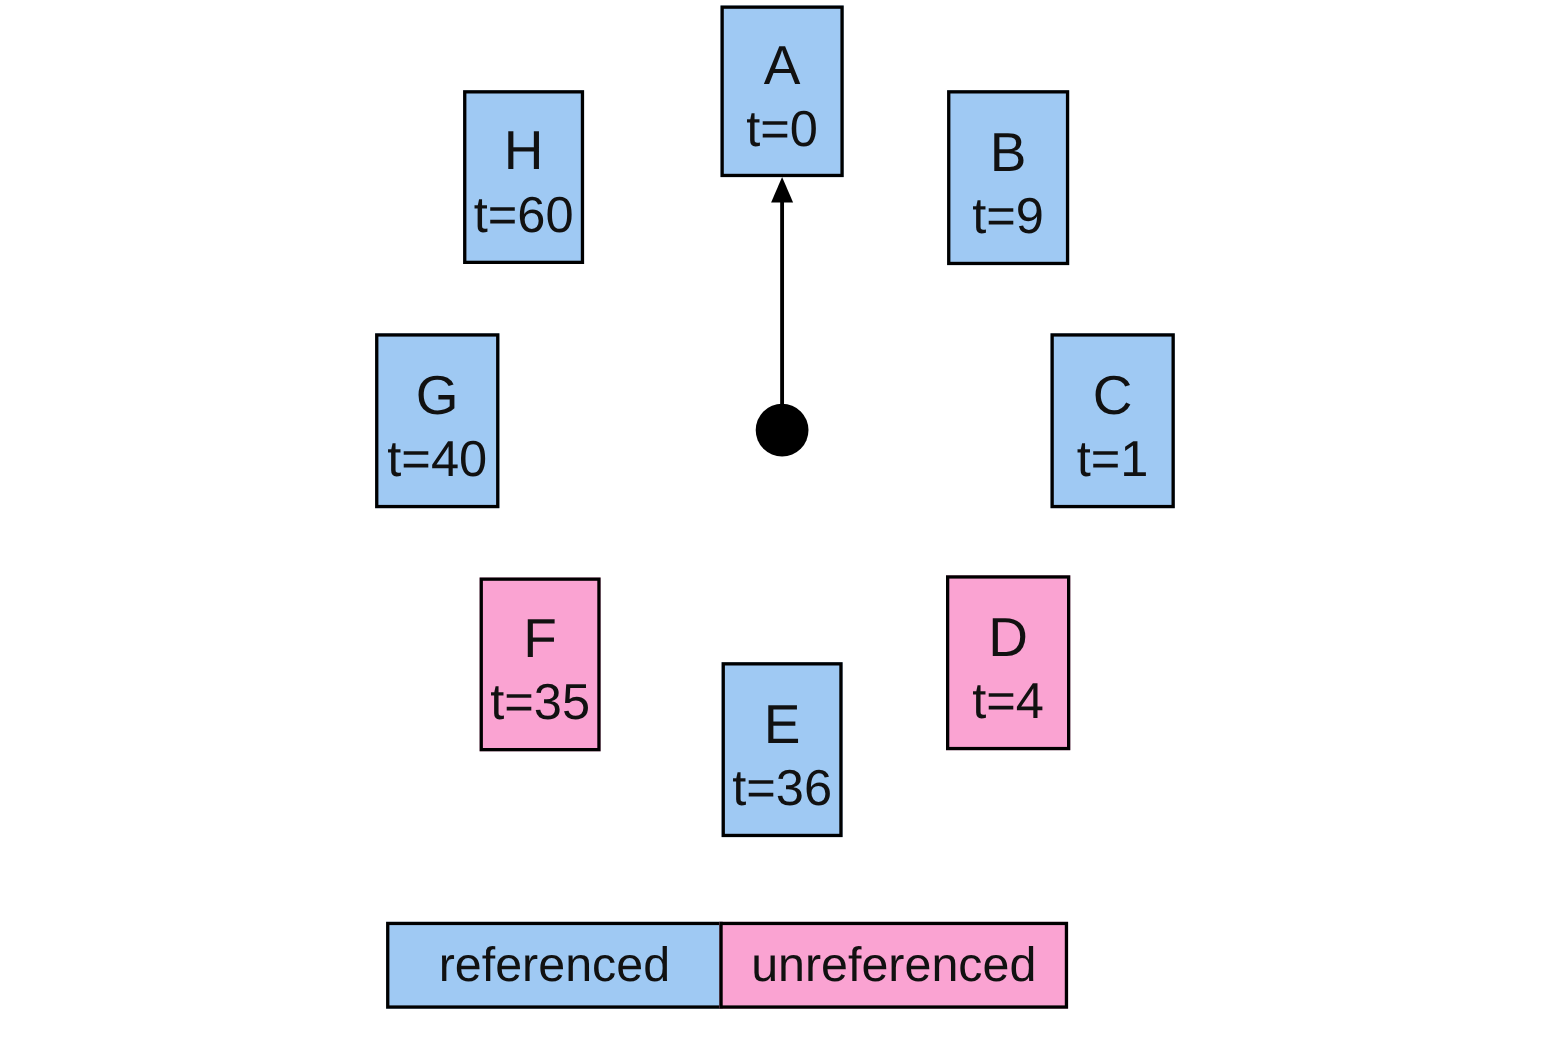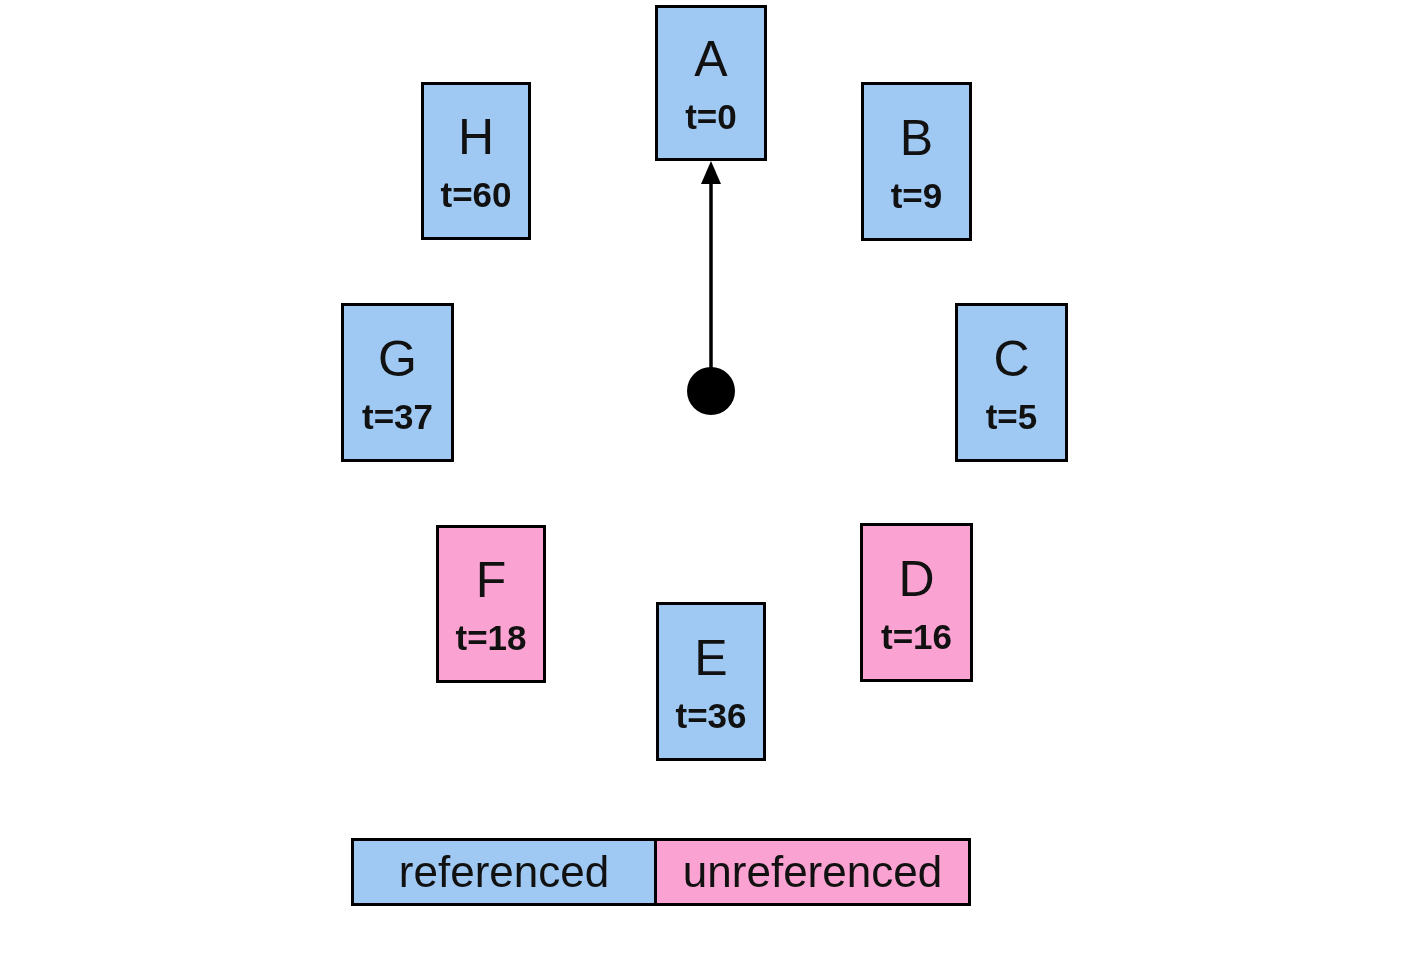--- a/index.html
+++ b/index.html
@@ -30,34 +30,33 @@
     align-items: center;
     justify-content: center;
     padding-top: 10px;
     color: #111111;
   }
   .node .node-label {
     font-size: 50px;
     line-height: 58px;
   }
   .node .node-time {
-    font-size: 35px;
+    font-size: 46px;
     line-height: 58px;
     white-space: nowrap;
-    font-weight: bold;
   }
   .legend {
     position: absolute;
     left: 351px;
     top: 838px;
     display: flex;
   }
   .legend-cell {
     box-sizing: border-box;
-    height: 68px;
+    height: 79px;
     border: 3px solid #000000;
     display: flex;
     align-items: center;
     justify-content: center;
     font-size: 44px;
     color: #111111;
     white-space: nowrap;
   }
   .legend-cell.cell-referenced   { width: 306px; }
   .legend-cell.cell-unreferenced { width: 317px; margin-left: -3px; }
@@ -77,37 +76,37 @@
       <div class="node" style="left: 655px; top: 5px; width: 112px; height: 156px; background: rgb(159, 201, 243);">
     <div class="node-label">A</div>
     <div class="node-time">t=0</div>
   </div>
       <div class="node" style="left: 861px; top: 82px; width: 111px; height: 159px; background: rgb(159, 201, 243);">
     <div class="node-label">B</div>
     <div class="node-time">t=9</div>
   </div>
       <div class="node" style="left: 955px; top: 303px; width: 113px; height: 159px; background: rgb(159, 201, 243);">
     <div class="node-label">C</div>
-    <div class="node-time">t=5</div>
+    <div class="node-time">t=1</div>
   </div>
       <div class="node" style="left: 860px; top: 523px; width: 113px; height: 159px; background: rgb(250, 163, 210);">
     <div class="node-label">D</div>
-    <div class="node-time">t=16</div>
+    <div class="node-time">t=4</div>
   </div>
       <div class="node" style="left: 656px; top: 602px; width: 110px; height: 159px; background: rgb(159, 201, 243);">
     <div class="node-label">E</div>
     <div class="node-time">t=36</div>
   </div>
       <div class="node" style="left: 436px; top: 525px; width: 110px; height: 158px; background: rgb(250, 163, 210);">
     <div class="node-label">F</div>
-    <div class="node-time">t=18</div>
+    <div class="node-time">t=35</div>
   </div>
       <div class="node" style="left: 341px; top: 303px; width: 113px; height: 159px; background: rgb(159, 201, 243);">
     <div class="node-label">G</div>
-    <div class="node-time">t=37</div>
+    <div class="node-time">t=40</div>
   </div>
       <div class="node" style="left: 421px; top: 82px; width: 110px; height: 158px; background: rgb(159, 201, 243);">
     <div class="node-label">H</div>
     <div class="node-time">t=60</div>
   </div>
     </div>
 
   <div class="legend">
     <div class="legend-cell cell-referenced" style="background: rgb(159, 201, 243);">referenced</div>
     <div class="legend-cell cell-unreferenced" style="background: rgb(250, 163, 210);">unreferenced</div>

